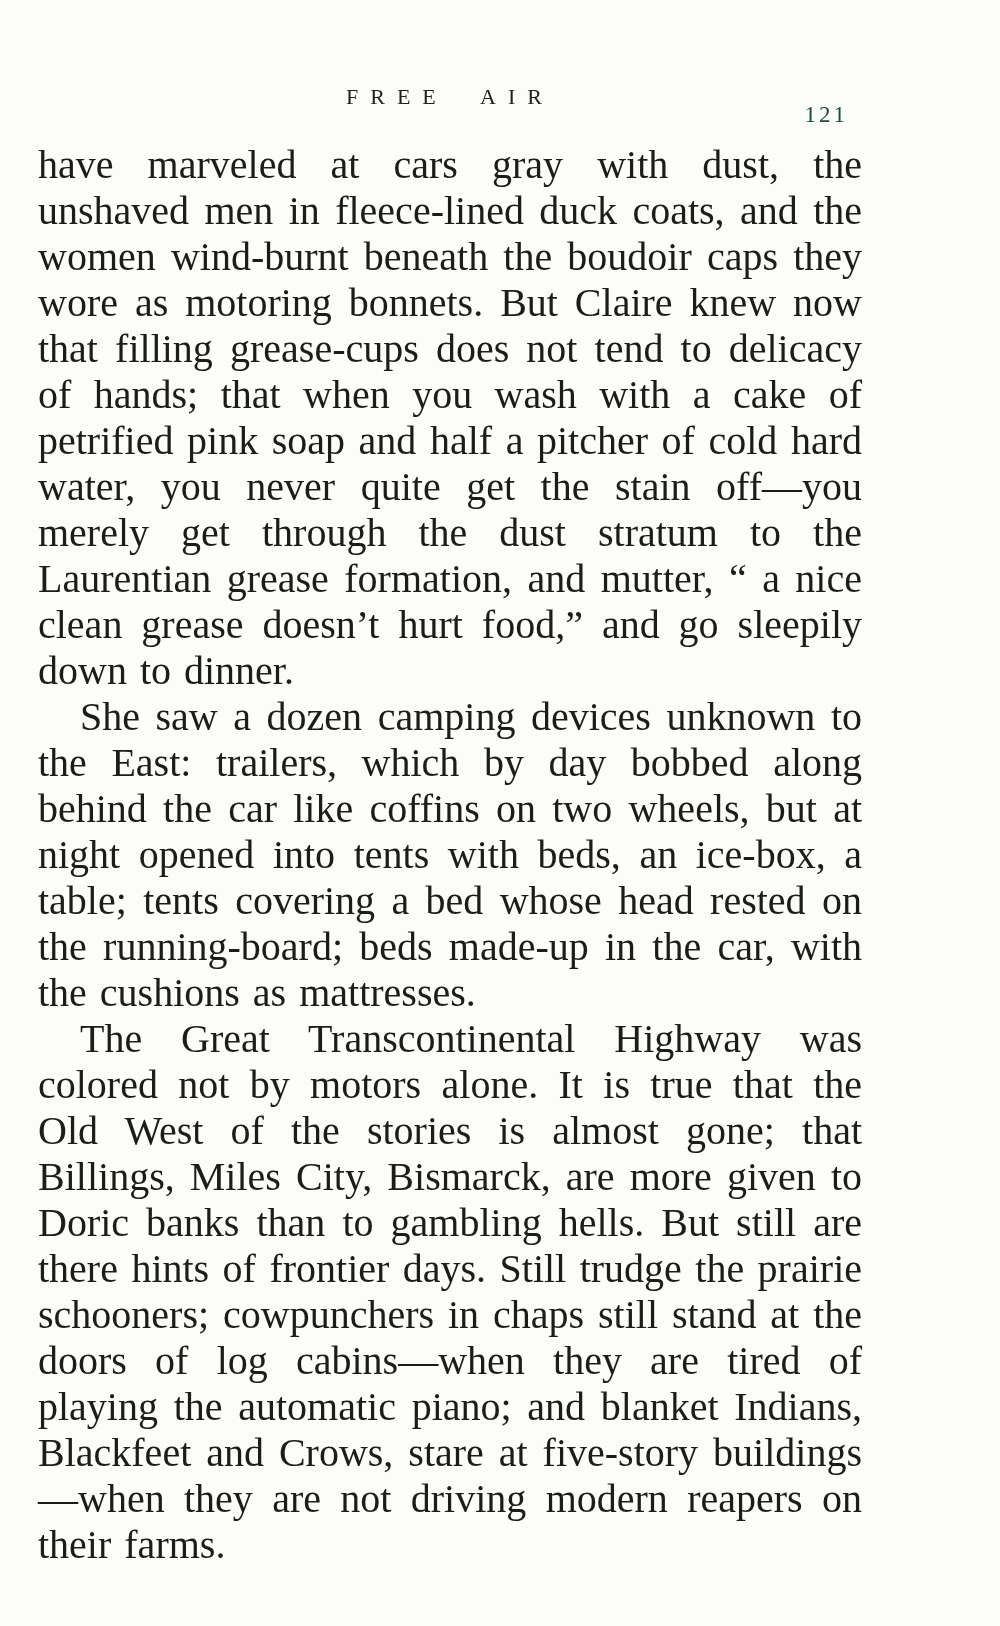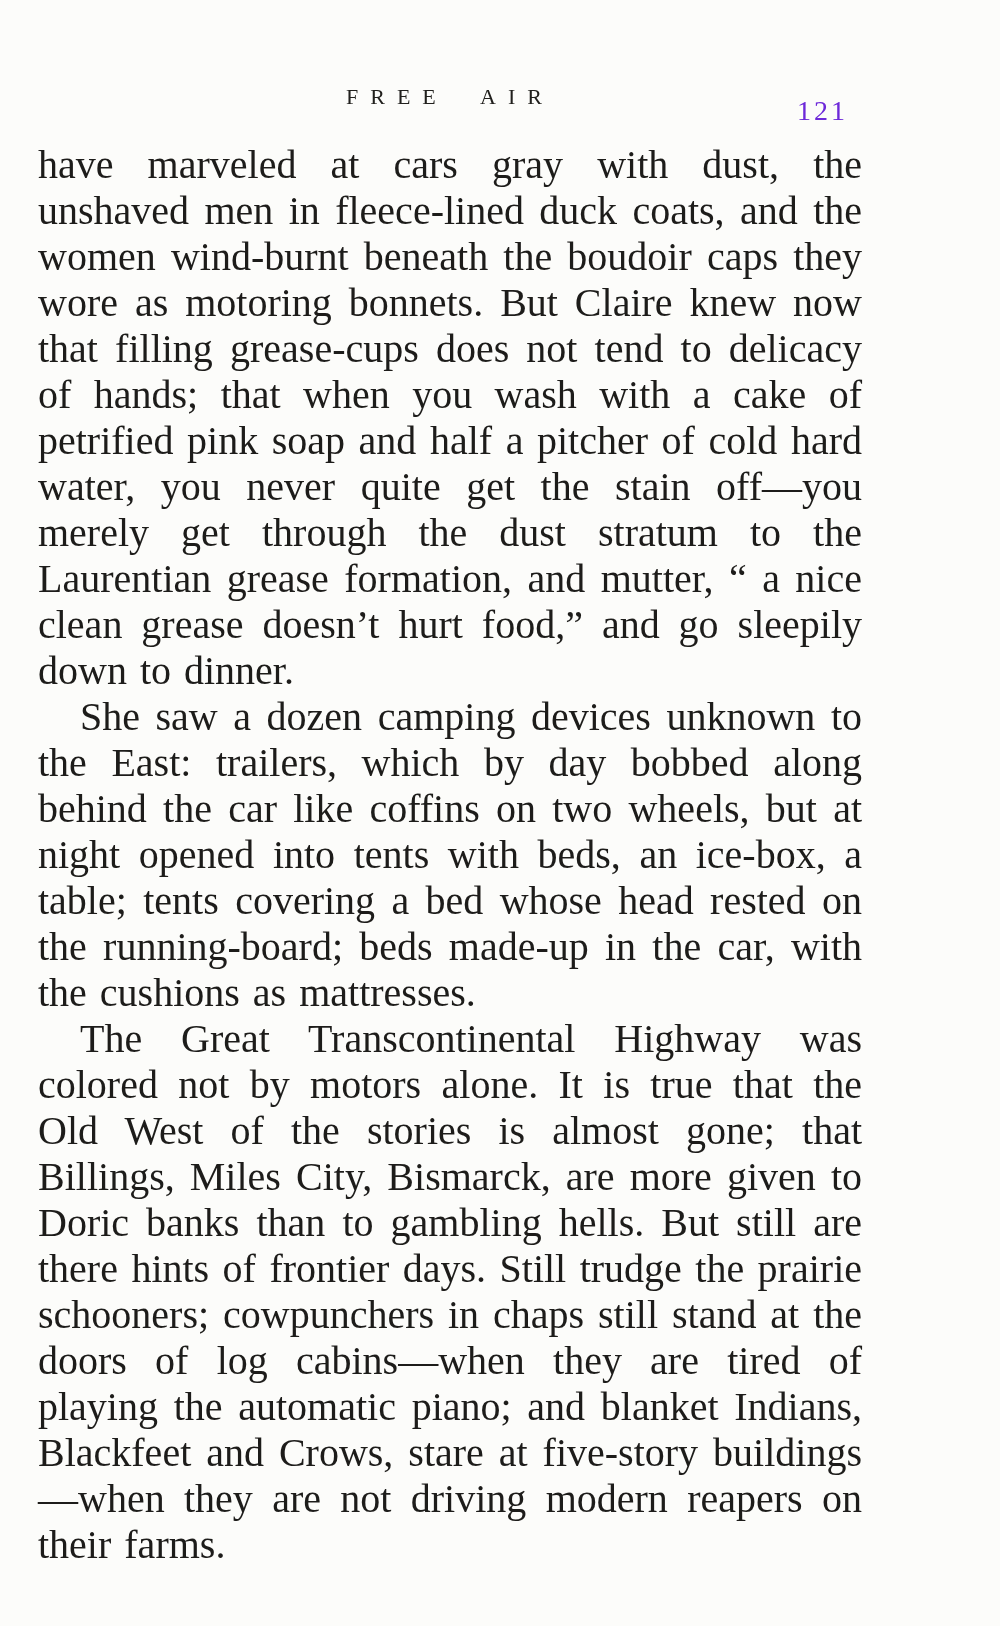--- a/index.html
+++ b/index.html
@@ -26,25 +26,25 @@
     }
     .running-title {
       text-align: center;
       font-size: 22px;
       letter-spacing: 12px;
       word-spacing: 16px;
       color: #21201d;
     }
     .page-number {
       position: absolute;
-      top: 11px;
+      top: 18px;
       right: 14px;
-      font-size: 28px;
+      font-size: 23px;
       letter-spacing: 3px;
-      color: #6d28d9;
+      color: #14532d;
     }
     .body-text p {
       margin: 0;
       font-size: 40px;
       line-height: 46px;
       text-align: justify;
       word-spacing: 3px;
       hyphens: none;
       color: #1d1c1a;
     }

